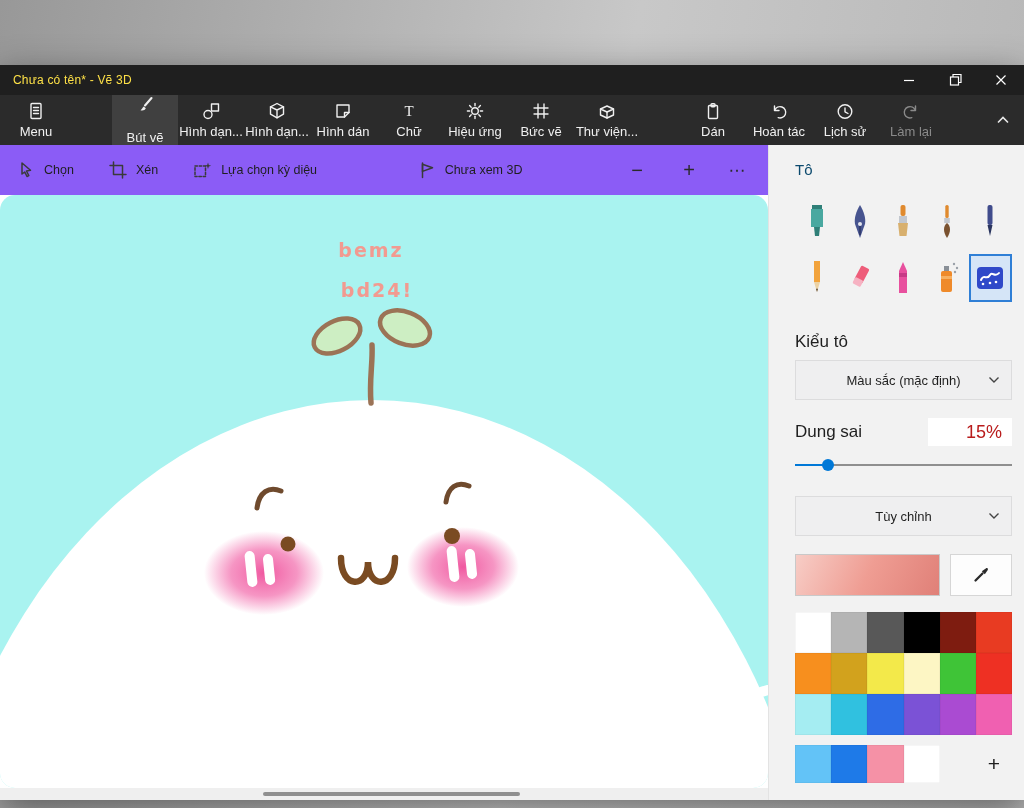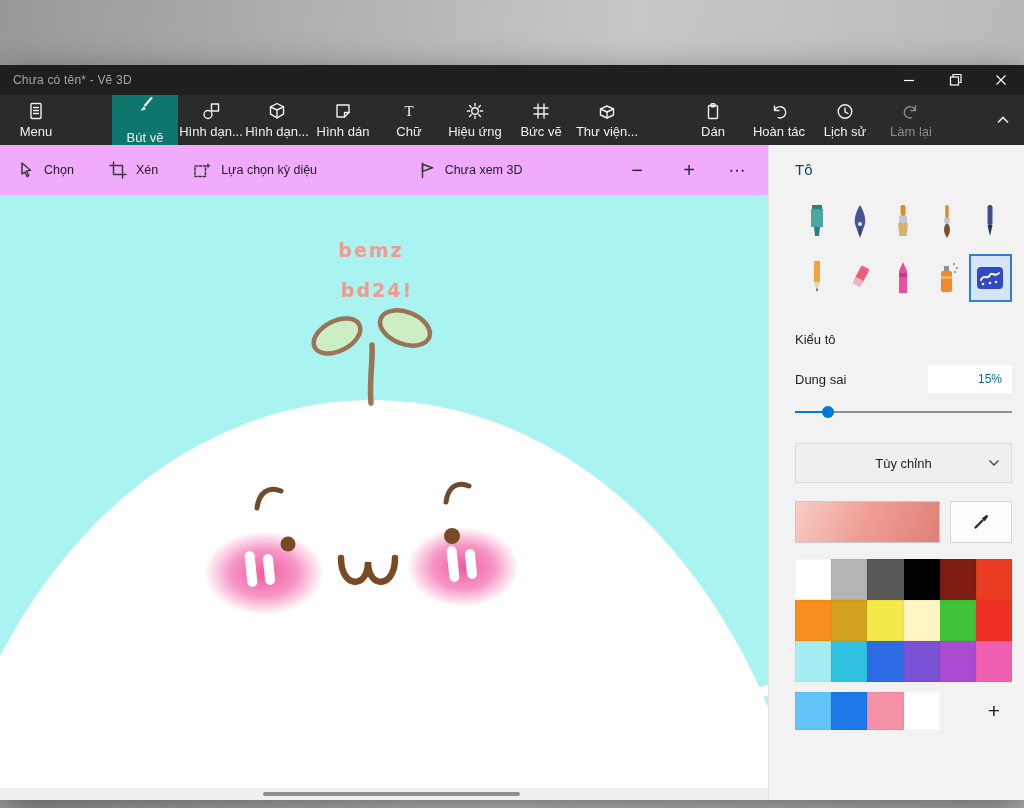--- a/index.html
+++ b/index.html
@@ -9,66 +9,66 @@
     background: linear-gradient(100deg, #989898 0%, #c8c8c8 55%, #b4b4b4 100%);
     position: relative;
   }
   .window {
     position:absolute; top:65px; left:0; width:1024px; height:735px;
     background:#fff; box-shadow:0 10px 34px rgba(0,0,0,.45);
     display:flex; flex-direction:column;
   }
   
   .titlebar { height:30px; background:#1f1f1f; display:flex; align-items:center; flex:0 0 30px; }
-  .titlebar .title { color:#a3a3a3; font-size:12px; padding-left:13px; letter-spacing:.2px; }
+  .titlebar .title { color:#fde047; font-size:12px; padding-left:13px; letter-spacing:.2px; }
   .win-controls { margin-left:auto; display:flex; height:100%; }
   .win-btn { width:46px; height:100%; background:transparent; border:none; display:flex; align-items:center; justify-content:center; cursor:pointer; }
   .win-btn svg { stroke:#fff; stroke-width:1.2; fill:none; }
   
   .ribbon { height:50px; flex:0 0 50px; background:#2b2b2b; display:flex; align-items:stretch; padding-left:6px; }
   .ribbon-item { width:66px; display:flex; flex-direction:column; align-items:center; justify-content:center; gap:3px; color:#f0f0f0; cursor:default; }
   .ribbon-item .rlabel { font-size:13px; white-space:nowrap; }
   .ribbon-item svg { stroke:#f0f0f0; stroke-width:1.4; fill:none; stroke-linecap:round; stroke-linejoin:round; }
-  .ribbon-item.selected { background:#0f766e;gap:16px; }
+  .ribbon-item.selected { background:#404040;gap:16px; }
   .ribbon-item.mgap { width:60px; margin-right:46px; }
   .ribbon-item.pgap { margin-left:40px; }
   .ribbon-item.disabled { color:#8a8a8a; }
   .ribbon-item.disabled svg { stroke:#8a8a8a; }
   .ribbon-collapse { margin-left:auto; width:42px; display:flex; align-items:center; justify-content:center; cursor:pointer; }
   .ribbon-collapse svg { stroke:#e8e8e8; stroke-width:1.6; fill:none; }
   
   .workarea { flex:1; display:flex; min-height:0; }
   .left-col { width:768px; flex:0 0 768px; display:flex; flex-direction:column; }
   
-  .subtoolbar { height:50px; flex:0 0 50px; background:#f0abfc; display:flex; align-items:center; padding:0 16px; font-size:12.5px; color:#1f1f1f; }
+  .subtoolbar { height:50px; flex:0 0 50px; background:#8b5cf6; display:flex; align-items:center; padding:0 16px; font-size:12.5px; color:#1f1f1f; }
   .st-item { display:flex; align-items:center; gap:8px; margin-right:34px; cursor:pointer; white-space:nowrap; }
   .st-item svg { stroke:#3a3a3a; stroke-width:1.5; fill:none; stroke-linecap:round; stroke-linejoin:round; }
   .st-spacer { flex:1; }
   .st-zoom { font-size:20px; color:#2a2a2a; width:30px; text-align:center; cursor:pointer; }
   .st-more { font-size:17px; color:#2a2a2a; width:30px; text-align:center; cursor:pointer; }
   
-  .canvas { width:768px; height:593px; position:relative; overflow:hidden; }
+  .canvas { width:768px; height:593px; position:relative; overflow:hidden;border-radius:15px; }
   .canvas svg { display:block; }
   
   .hscroll { height:12px; flex:0 0 12px; background:#efefef; position:relative; }
   .hscroll .thumb { position:absolute; left:263px; top:4px; width:257px; height:4px; background:#8f8f8f; border-radius:2px; cursor:pointer; }
   
   .panel { width:256px; flex:0 0 256px; background:#f2f2f2; border-left:1px solid #e3e3e3; padding:0 12px 0 26px; overflow:hidden; }
   .panel-title { margin-top:16px; color:#0c4a6e; font-size:15px; }
   .brush-grid { margin-top:20px; display:grid; grid-template-columns:repeat(5,1fr); row-gap:8px; }
   .brush-tile { height:48px; display:flex; align-items:center; justify-content:center; border:2px solid transparent; cursor:pointer; }
   .brush-tile.selected { background:#d5e5f7; border-color:#2f7fd6; }
-  .field-label { font-size:13px; color:#1f1f1f; }
+  .field-label { font-size:17px; color:#1f1f1f; }
   .lbl-top { margin-top:30px; }
   .dropdown { margin-top:8px; width:100%; height:40px; background:#efeff0; border:1px solid #dcdcdd; font-size:13px; color:#1f1f1f; position:relative; display:flex; align-items:center; justify-content:center; cursor:pointer; font-family:inherit; }
   .dropdown .chev { position:absolute; right:11px; display:flex; }
   .dropdown svg { stroke:#444; stroke-width:1.4; fill:none; }
   .dd2 { margin-top:24px; }
   .tol-row { margin-top:18px; display:flex; align-items:center; justify-content:space-between; }
-  .tol-value { width:84px; height:28px; background:#fff; display:flex; align-items:center; justify-content:flex-end; padding-right:10px; font-size:12px; color:#0369a1; cursor:text; }
+  .tol-value { width:84px; height:28px; background:#fff; display:flex; align-items:center; justify-content:flex-end; padding-right:10px; font-size:18px; color:#b91c1c; cursor:text; }
   .slider { margin-top:12px; position:relative; height:14px; cursor:pointer; }
   .slider .track { position:absolute; left:0; right:0; top:6px; height:2px; background:#8f8f8f; }
   .slider .fill  { position:absolute; left:0; top:6px; height:2px; background:#0078d7; }
   .slider .thumbb { position:absolute; top:1px; width:12px; height:12px; border-radius:50%; background:#0078d7; }
   .color-row { margin-top:18px; display:flex; gap:10px; }
   .gradient-swatch { width:145px; height:42px; border:1px solid #c9c9c9; cursor:pointer; }
   .eyedropper-btn { flex:1; height:42px; background:#fdfdfd; border:1px solid #d6d6d6; display:flex; align-items:center; justify-content:center; cursor:pointer; }
   .palette { margin-top:16px; display:grid; grid-template-columns:repeat(6,1fr); grid-auto-rows:41px; }
   .swatch { width:100%; height:100%; cursor:pointer; box-shadow:inset 0 0 0 0.5px rgba(0,0,0,0.07); }
   .custom-row { margin-top:10px; display:grid; grid-template-columns:repeat(6,1fr); grid-auto-rows:38px; }
@@ -372,20 +372,28 @@
               <rect x="2" y="4" width="26" height="22" rx="4" fill="#2f49c9"></rect>
               <path d="M6,17 C9,10 12,18 15,12 C17,8 20,15 24,10" stroke="#ffffff" stroke-width="2" fill="none" stroke-linecap="round"></path>
               <circle cx="8" cy="21" r="1.3" fill="#ffffff"></circle>
               <circle cx="15" cy="20" r="1.3" fill="#ffffff"></circle>
               <circle cx="21" cy="19" r="1.3" fill="#ffffff"></circle>
             </svg>
         </div>
       </div>
 
       <div class="field-label lbl-top">Kiểu tô</div>
+      <button class="dropdown">
+        <span>Màu sắc (mặc định)</span>
+        <span class="chev">
+            <svg width="12" height="8">
+              <polyline points="1.5,1.5 6,6 10.5,1.5"></polyline>
+            </svg>
+          </span>
+      </button>
 
       <div class="tol-row">
         <span class="field-label">Dung sai</span>
         <div class="tol-value">15%</div>
       </div>
       <div class="slider">
         <div class="track"></div>
         <div class="fill" style="width: 15%;"></div>
         <div class="thumbb" style="left: calc(15% - 6px);"></div>
       </div>

